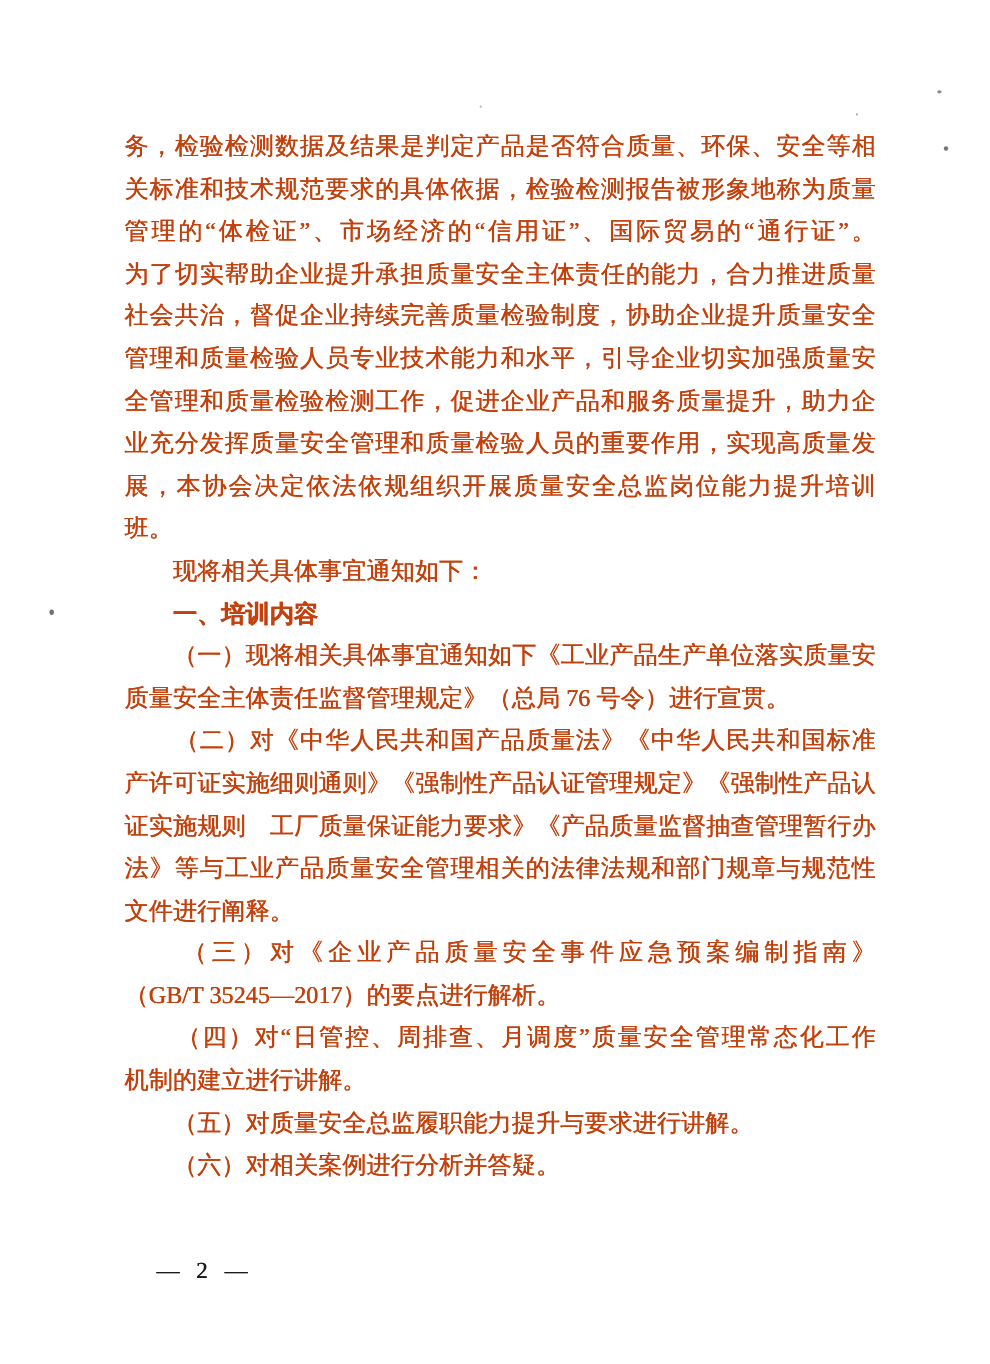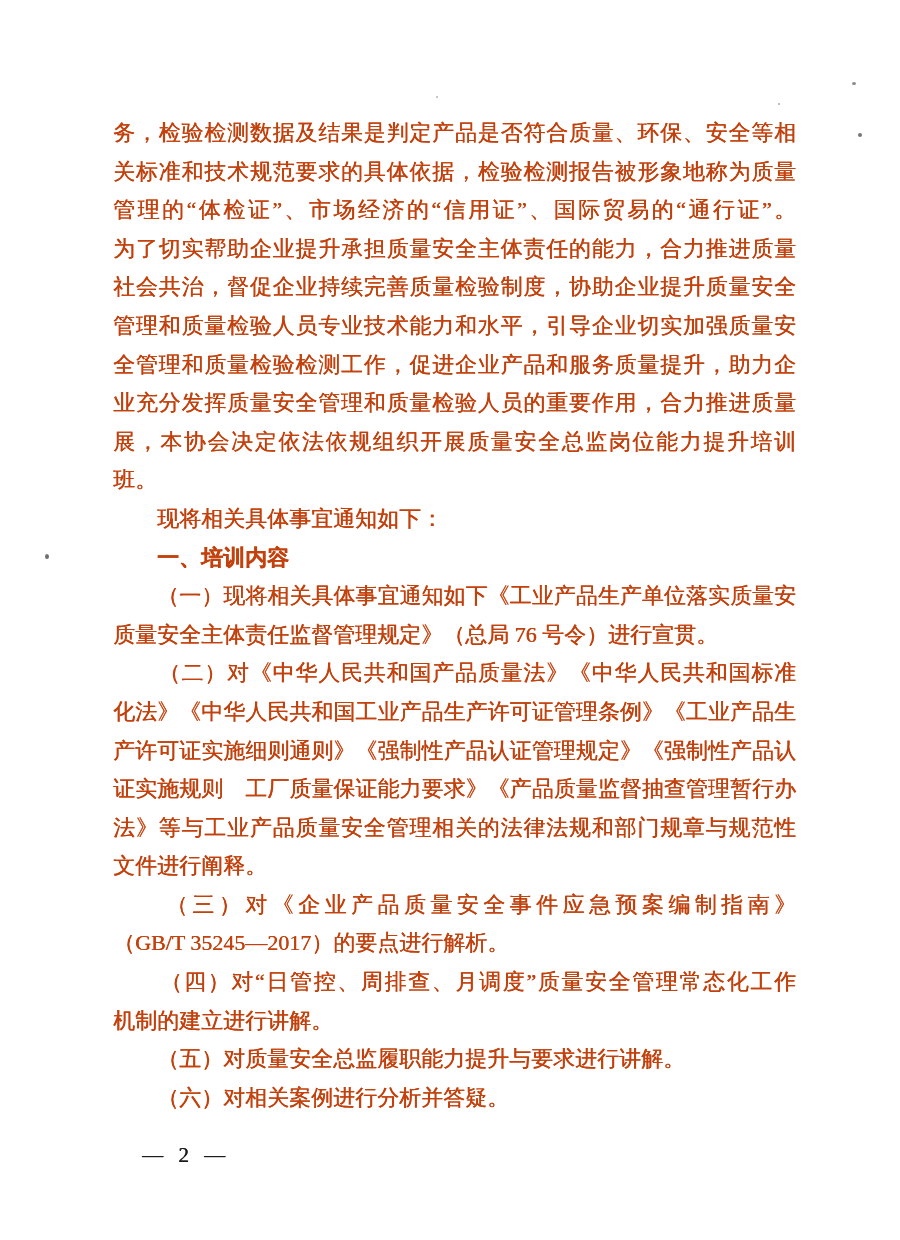--- a/index.html
+++ b/index.html
@@ -65,29 +65,28 @@
 
 <div class="page">
   <div class="text-block">
       <div class="line j">务，检验检测数据及结果是判定产品是否符合质量、环保、安全等相</div>
       <div class="line j">关标准和技术规范要求的具体依据，检验检测报告被形象地称为质量</div>
       <div class="line j">管理的“体检证”、市场经济的“信用证”、国际贸易的“通行证”。</div>
       <div class="line j">为了切实帮助企业提升承担质量安全主体责任的能力，合力推进质量</div>
       <div class="line j">社会共治，督促企业持续完善质量检验制度，协助企业提升质量安全</div>
       <div class="line j">管理和质量检验人员专业技术能力和水平，引导企业切实加强质量安</div>
       <div class="line j">全管理和质量检验检测工作，促进企业产品和服务质量提升，助力企</div>
-      <div class="line j">业充分发挥质量安全管理和质量检验人员的重要作用，合力推进质量</div>
+      <div class="line j">业充分发挥质量安全管理和质量检验人员的重要作用，实现高质量发</div>
       <div class="line j">展，本协会决定依法依规组织开展质量安全总监岗位能力提升培训</div>
       <div class="line">班。</div>
       <div class="line">　　现将相关具体事宜通知如下：</div>
       <div class="line b">　　一、培训内容</div>
       <div class="line j">　　（一）现将相关具体事宜通知如下《工业产品生产单位落实质量安</div>
       <div class="line">质量安全主体责任监督管理规定》（总局 76 号令）进行宣贯。</div>
       <div class="line j">　　（二）对《中华人民共和国产品质量法》《中华人民共和国标准</div>
-      <div class="line j">化法》《中华人民共和国工业产品生产许可证管理条例》《工业产品生</div>
       <div class="line j">产许可证实施细则通则》《强制性产品认证管理规定》《强制性产品认</div>
       <div class="line j">证实施规则　工厂质量保证能力要求》《产品质量监督抽查管理暂行办</div>
       <div class="line j">法》等与工业产品质量安全管理相关的法律法规和部门规章与规范性</div>
       <div class="line">文件进行阐释。</div>
       <div class="line j">　　（三）对《企业产品质量安全事件应急预案编制指南》</div>
       <div class="line">（GB/T 35245—2017）的要点进行解析。</div>
       <div class="line j">　　（四）对“日管控、周排查、月调度”质量安全管理常态化工作</div>
       <div class="line">机制的建立进行讲解。</div>
       <div class="line">　　（五）对质量安全总监履职能力提升与要求进行讲解。</div>
       <div class="line">　　（六）对相关案例进行分析并答疑。</div>

